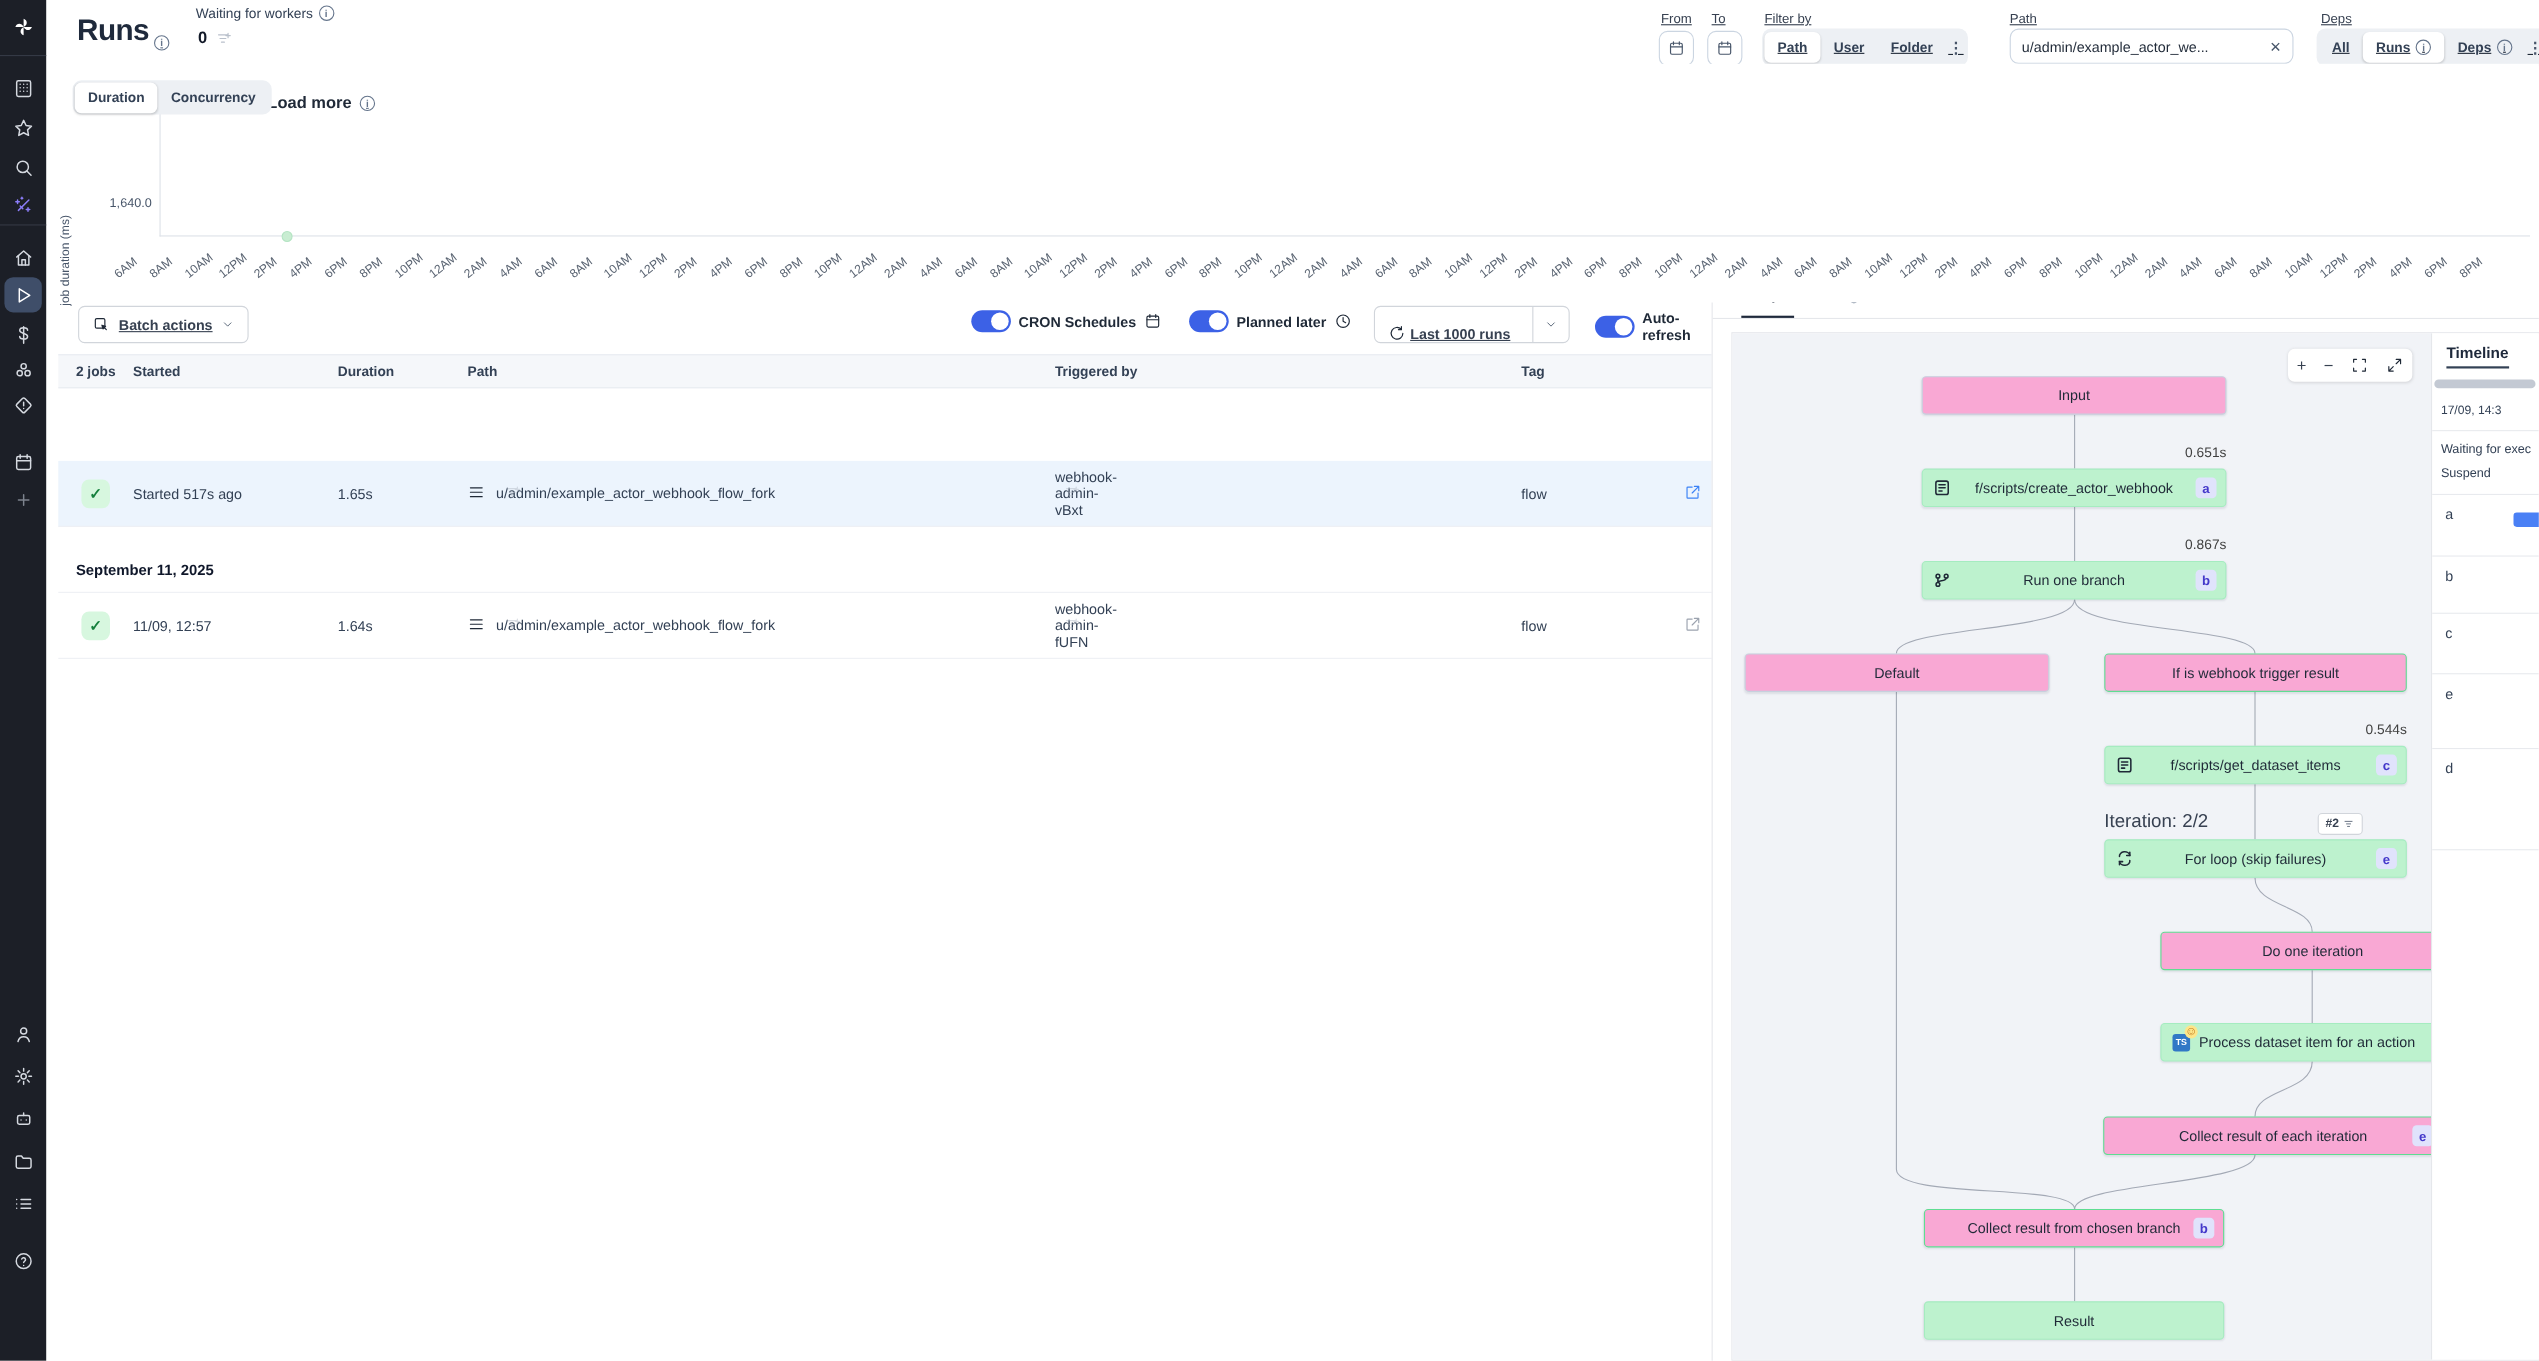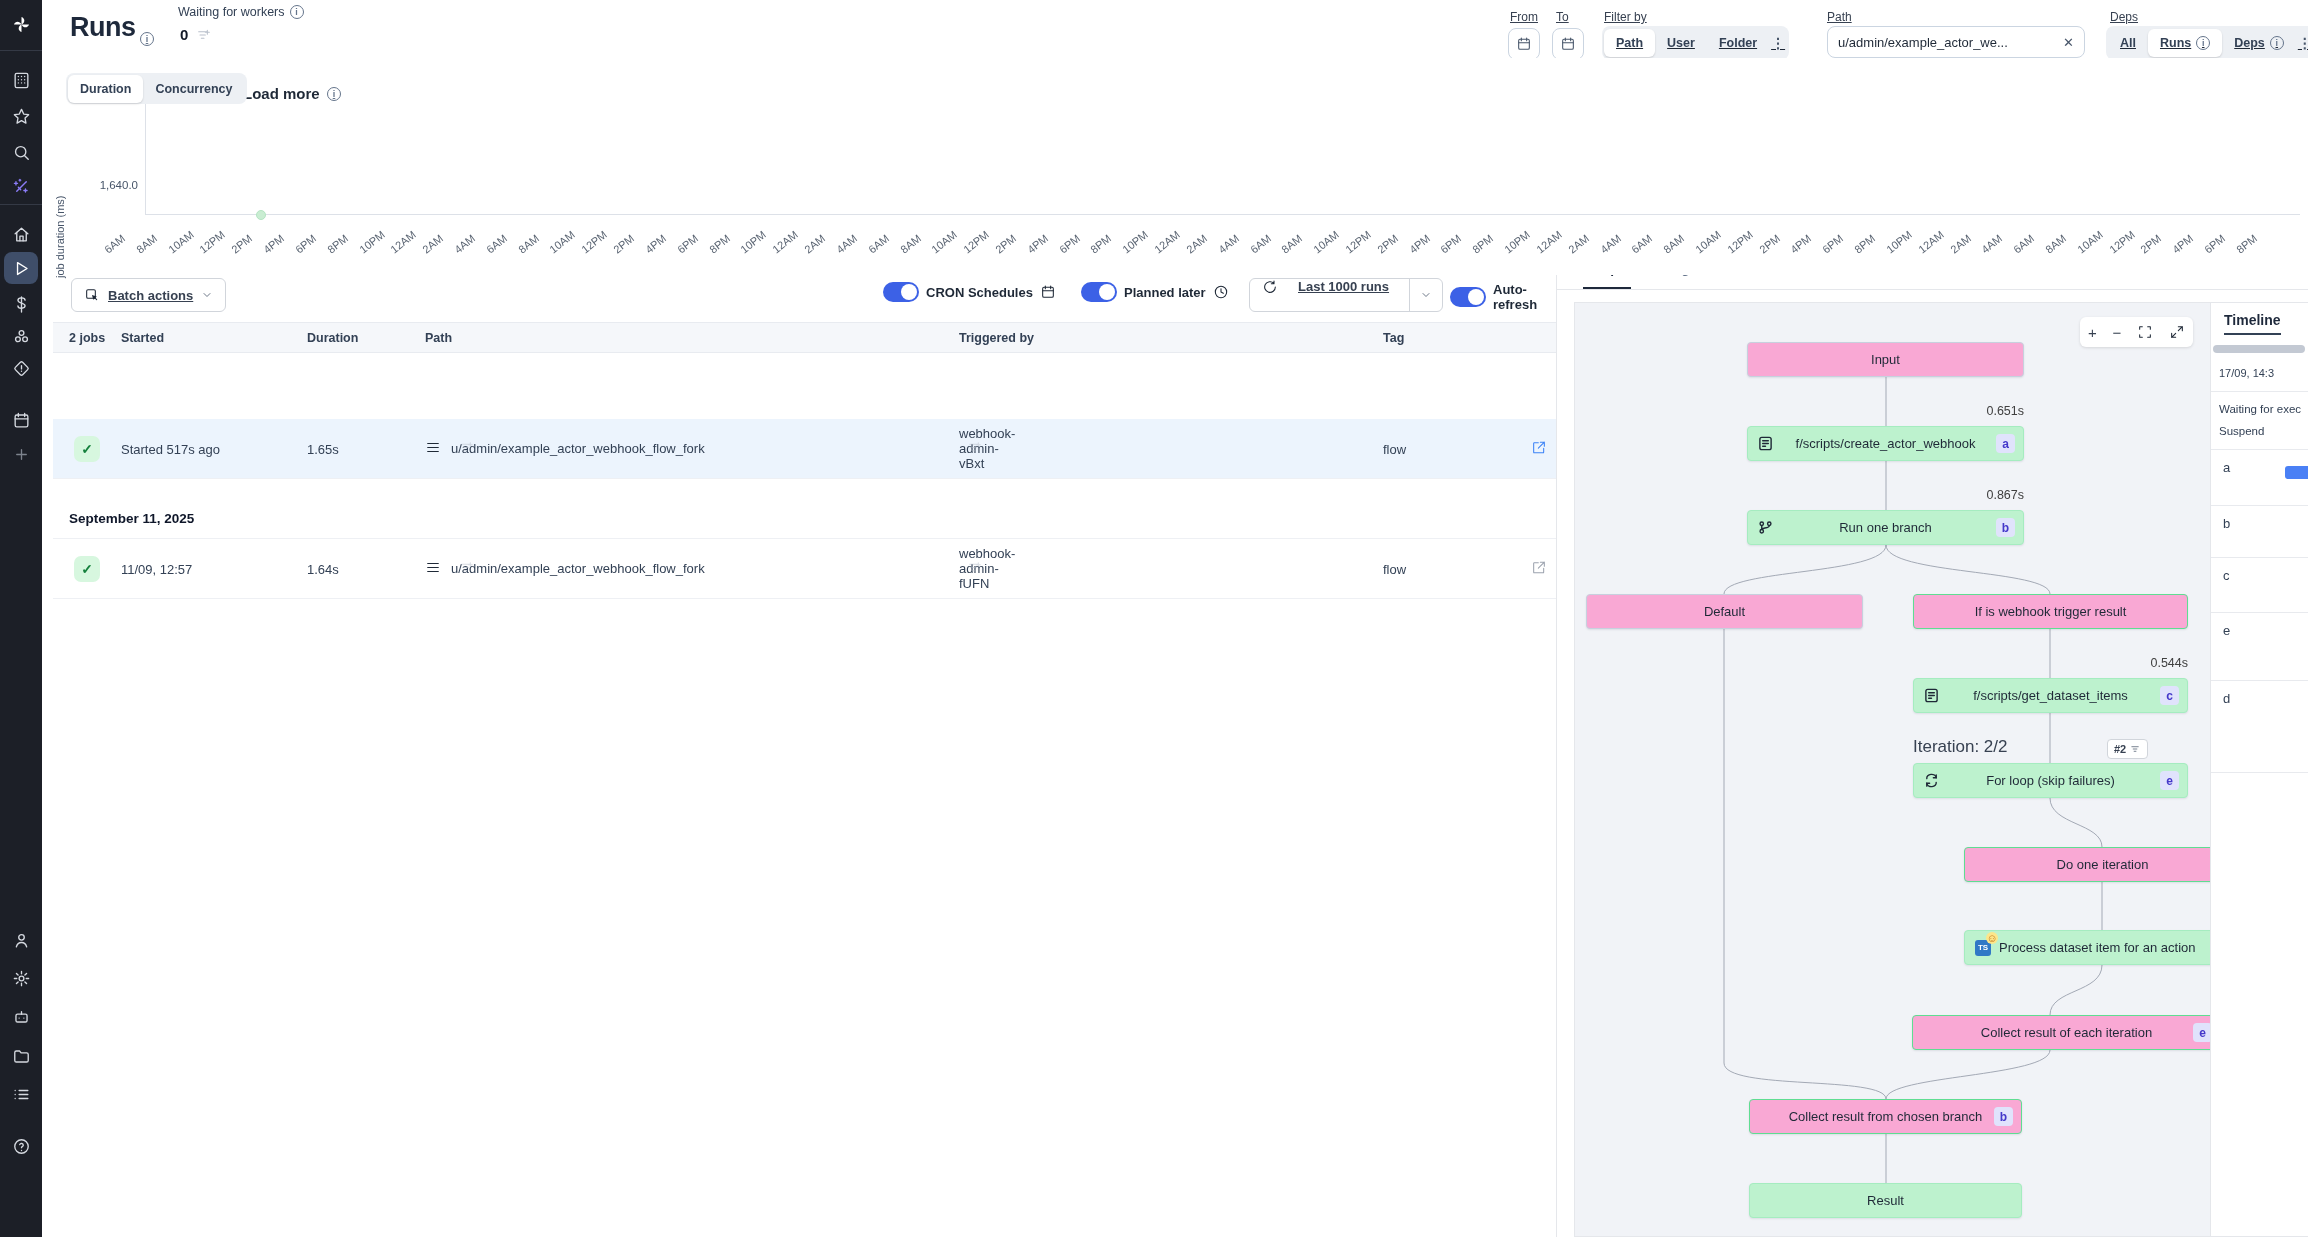--- a/index.html
+++ b/index.html
@@ -387,21 +387,21 @@
   </div>
   <div class="tog-wrap" style="left:1028px">
     <div class="toggle"></div>
     <span>Planned later</span>
     <svg class="mini dark" viewBox="0 0 24 24">
         <circle cx="12" cy="12" r="8.5"></circle>
         <path d="M12 7v5l3.5 2"></path>
       </svg>
   </div>
   <div class="btn abs" style="left:1196px;top:3px;padding:0">
-    <div style="display:flex;align-items:flex-start;gap:20px;padding:0 12px;height:100%">
+    <div style="display:flex;align-items:flex-end;gap:4px;padding:0 12px;height:100%">
       <svg class="mini dark" viewBox="0 0 24 24">
           <path d="M20 12a8 8 0 1 1-2.3-5.6M18 3v4h-4"></path>
         </svg>
       <span>Last 1000 runs</span>
     </div>
     <div style="border-left:1px solid #d1d5db;height:100%;display:flex;align-items:center;padding:0 10px">
       <svg class="mini" viewBox="0 0 24 24" style="width:12px">
           <polyline points="6 9 12 15 18 9"></polyline>
         </svg>
     </div>

